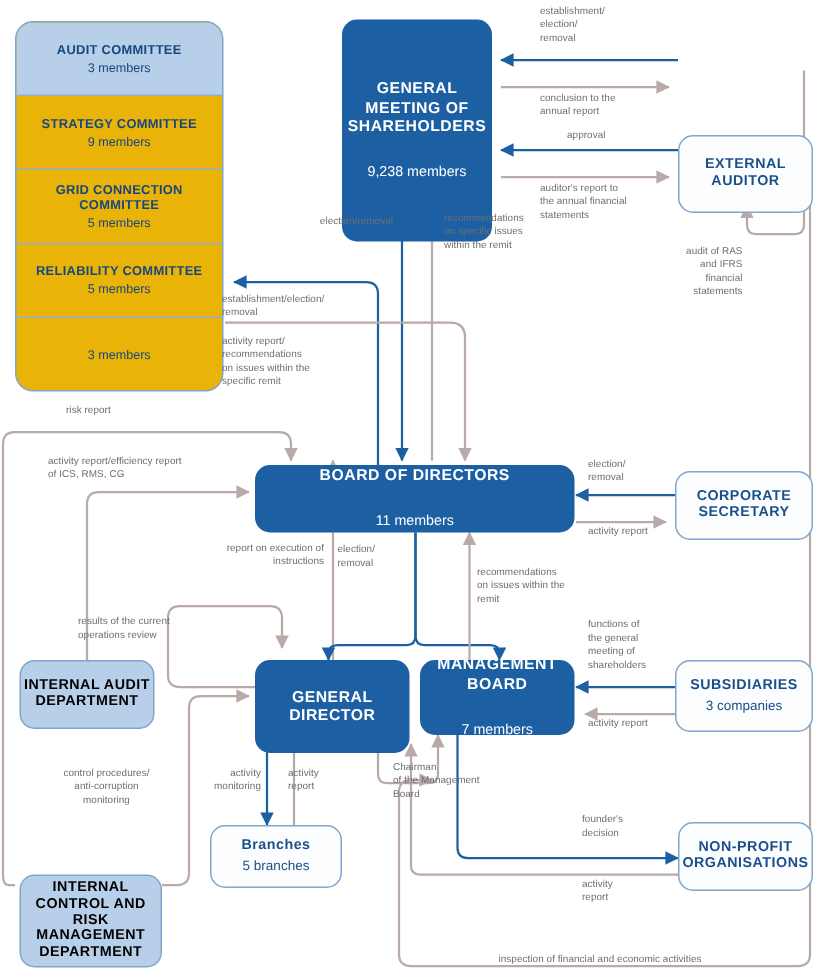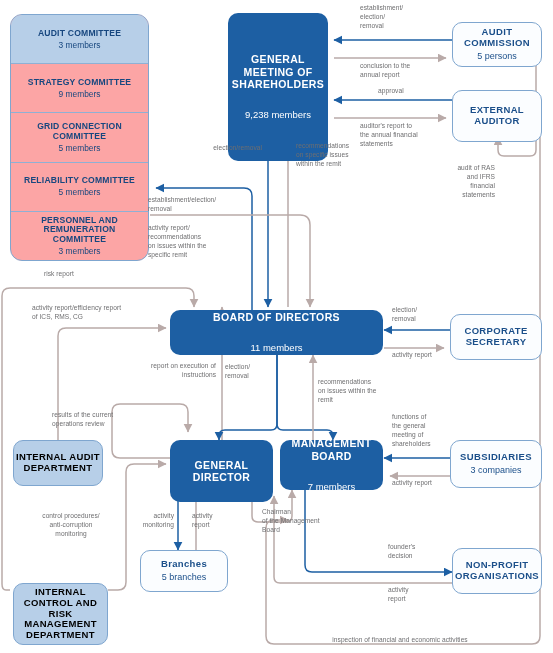--- a/index.html
+++ b/index.html
@@ -22,21 +22,21 @@
   .n-white{background:#fbfdff;color:#1b4f8a;border:1.6px solid #7fa6cf;}
   .n-white .t1{font-size:9.5px;}
   .n-white .t2{font-size:9px;margin-top:2px;font-weight:normal;}
 
   
   .n-light{background:#b7cfe8;color:#000000;border:1.6px solid #7fa6cf;}
   .n-light .t1{font-size:9.5px;}
 
   
   #committees{position:absolute;left:10px;top:14px;width:137px;height:245px;
-     background:#fca5a5;border:1.6px solid #7fa6cf;border-radius:12px;overflow:hidden;
+     background:#eab308;border:1.6px solid #7fa6cf;border-radius:12px;overflow:hidden;
      display:flex;flex-direction:column;}
   .cmt{flex:1;display:flex;flex-direction:column;align-items:center;justify-content:center;
        text-align:center;color:#17477f;border-bottom:1.4px solid #8fb0d4;padding:2px 6px;box-sizing:border-box;}
   .cmt:last-child{border-bottom:none;}
   .cmt.hl{background:#b7cfe8;}
   .cmt .t1{font-size:8.6px;font-weight:bold;text-transform:uppercase;letter-spacing:.2px;line-height:1.15;}
   .cmt .t2{font-size:8.4px;font-weight:normal;margin-top:1px;}
 
   .elabel{position:absolute;color:#6e6e70;font-size:6.6px;line-height:1.35;
           letter-spacing:.05px;white-space:pre-line;}
@@ -120,34 +120,29 @@
     </div>
     <div class="cmt">
       <div class="t1">GRID CONNECTION COMMITTEE</div>
       <div class="t2">5 members</div>
     </div>
     <div class="cmt">
       <div class="t1">RELIABILITY COMMITTEE</div>
       <div class="t2">5 members</div>
     </div>
     <div class="cmt">
-      <div class="t1">PERSONNEL AND REMUNERATION COMMITTEE</div>
       <div class="t2">3 members</div>
     </div>
   </div>
 
   <div class="node n-dark" style="left:228px;top:13px;width:100px;height:148px;">
     <div class="t1">GENERAL MEETING OF SHAREHOLDERS</div>
     <div class="t2">9,238 members</div>
   </div>
 
-  <div class="node n-white" style="left:452px;top:22px;width:90px;height:45px;">
-    <div class="t1">AUDIT COMMISSION</div>
-    <div class="t2">5 persons</div>
-  </div>
 
   <div class="node n-white" style="left:452px;top:90px;width:90px;height:52px;">
     <div class="t1">EXTERNAL AUDITOR</div>
   </div>
 
   <div class="node n-dark" style="left:170px;top:310px;width:213px;height:45px;">
     <div class="t1">BOARD OF DIRECTORS</div>
     <div class="t2">11 members</div>
   </div>
 

